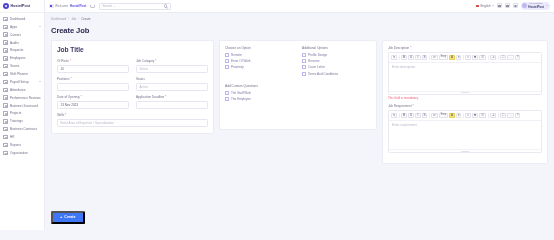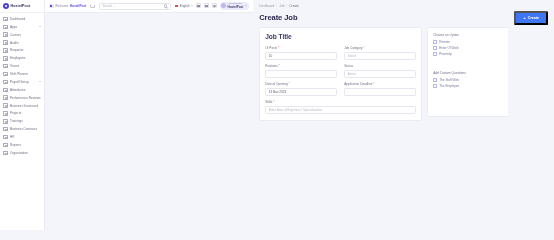--- a/index.html
+++ b/index.html
@@ -44,21 +44,21 @@
     width:1.6px; height:1.6px; background:#9d9bb5; border-radius:50%;
   }
   .nav-lbl { font-size: 3.1px; color: #6f6d85; letter-spacing: .02px; white-space: nowrap; }
   .nav-caret {
     margin-left: auto; width: 0; height: 0;
     border-left: 1.1px solid transparent; border-right: 1.1px solid transparent;
     border-top: 1.3px solid #b4b2c6;
   }
 
   
-  .main { flex: 1; display: flex; flex-direction: row; background: #f4f5fa; min-width: 0; }
+  .main { flex: 1; display: flex; flex-direction: column; background: #f4f5fa; min-width: 0; }
 
   
   .topbar {
     height: 13px; background: #fff; border-bottom: 1px solid #ebecf2;
     display: flex; align-items: center; padding: 0 4px; gap: 4px;
   }
   .welcome-chip { display: flex; align-items: center; gap: 1.5px; }
   .welcome-ico {
     width: 4.5px; height: 4.5px; background: #e8e6fb; border-radius: .8px;
     display:flex; align-items:center; justify-content:center;

